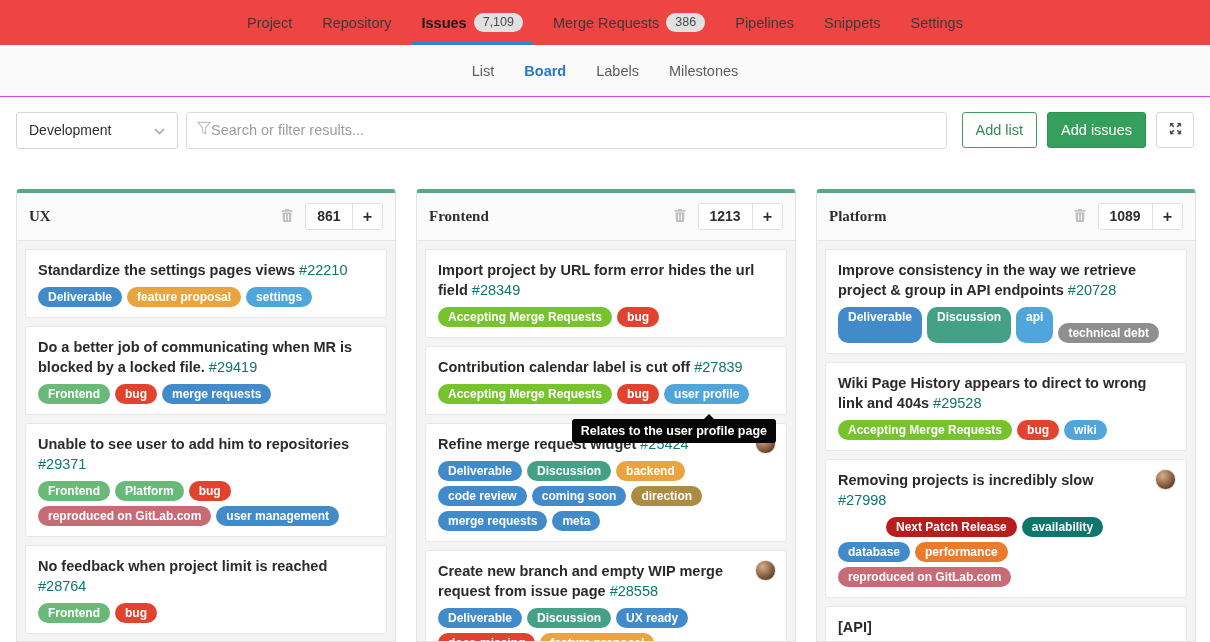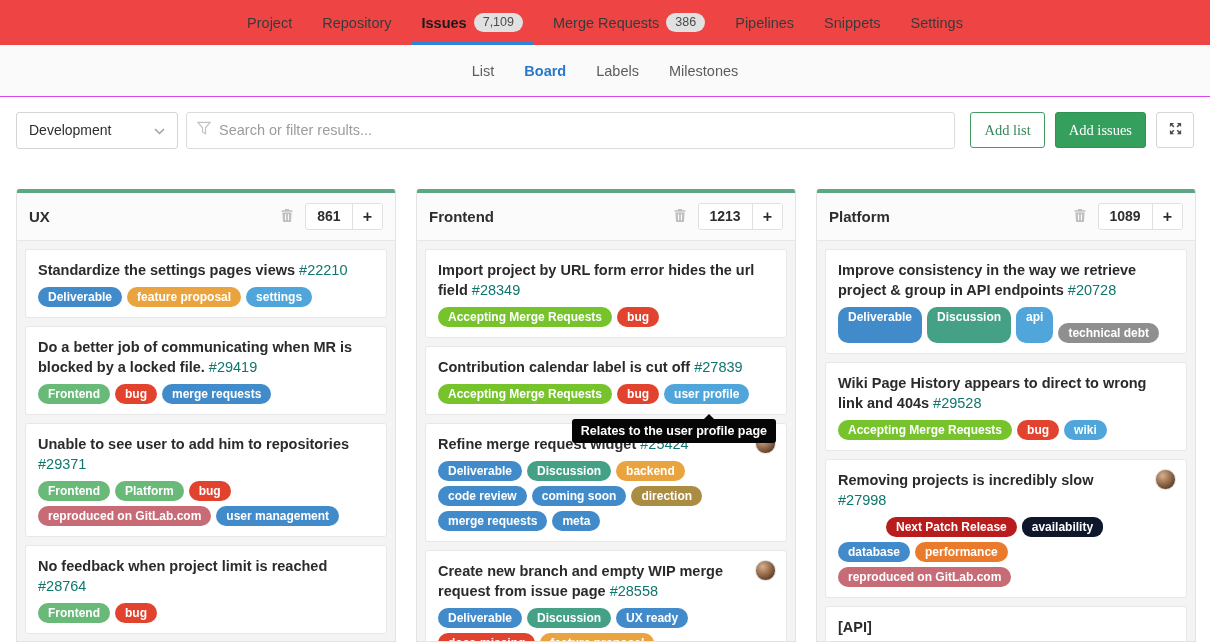--- a/index.html
+++ b/index.html
@@ -25,41 +25,41 @@
 
   
   .filterbar { display: flex; align-items: center; padding: 15px 16px 0 16px; height: 51px; }
   .dropdown { width: 162px; height: 37px; border: 1px solid #d4d4d4; border-radius: 3px;
     background: #fff; display: flex; align-items: center; justify-content: space-between;
     padding: 0 12px; font-size: 14px; cursor: pointer; flex: none; }
   .dropdown svg { flex: none; }
   .searchbox { flex: 1; height: 37px; border: 1px solid #dcdcdc; border-radius: 3px;
     background: #fff; display: flex; align-items: center; padding: 0 10px; margin-left: 8px; }
   .searchbox input { border: none; outline: none; flex: 1; font-size: 14.5px;
-    font-family: "Liberation Sans", sans-serif; color: #444; margin-left: 8px; background: transparent; }
+    font-family: "Liberation Sans", sans-serif; color: #444; background: transparent; }
   .searchbox input::placeholder { color: #9c9c9c; }
   .btn { height: 36px; border-radius: 3px; font-size: 14.5px; padding: 0 13px;
-    cursor: pointer; font-family: Liberation Serif, serif; }
+    cursor: pointer; font-family: Liberation Sans, sans-serif; }
   .btn-outline { margin-left: 15px; background: #fff; border: 1px solid var(--green-outline, #459B66);
     color: var(--green-text, #35875A); }
   .btn-solid { margin-left: 10px; background: var(--green-button, #35A05E);
     border: 1px solid var(--green-button-border, #2E9254); color: #fff; font-weight: 400; }
   .btn-icon { margin-left: 10px; width: 38px; background: #fff; border: 1px solid #d6d6d6;
     display: flex; align-items: center; justify-content: center; }
 
   
   .board { display: flex; gap: 20px; padding: 0 16px; margin-top: 41px; height: 453px;
     align-items: stretch; overflow: hidden; }
   .column { width: 380px; flex: none; display: flex; flex-direction: column;
     border: 1px solid #e3e3e3; border-top: none; border-radius: 3px 3px 0 0;
     background: #f4f4f4; overflow: hidden; position: relative; }
   .col-accent { height: 4px; background: var(--accent, #5EA785); flex: none; }
   .col-header { background: #fbfbfb; border-bottom: 1px solid #e7e7e7; padding: 10px 12px;
     display: flex; align-items: center; flex: none; }
-  .col-title { font-size: 15px; font-weight: 700; color: #2e2e2e; flex: 1; }
+  .col-title { font-size: 15px; font-weight: 700; color: #2e2e2e; flex: 1; font-family: Liberation Serif, serif; }
   .trash-btn { background: none; border: none; cursor: pointer; padding: 2px; margin-right: 9px;
     display: flex; align-items: center; }
   .counter { display: flex; align-items: stretch; background: #fff; border: 1px solid #e0e0e0;
     border-radius: 3px; overflow: hidden; height: 27px; }
   .count { padding: 4px 11px; font-size: 14px; font-weight: 700; color: #2e2e2e; }
   .plusbtn { border: none; border-left: 1px solid #e0e0e0; background: #fff; cursor: pointer;
     font-size: 16px; font-weight: 700; color: #2e2e2e; padding: 0 10px; line-height: 1; }
   .cards { padding: 8px; display: flex; flex-direction: column; gap: 8px; overflow: hidden; }
   .card { background: #fff; border: 1px solid #e8e8e8; border-radius: 3px; padding: 10px 12px;
     position: relative; cursor: pointer; flex: none; }
@@ -289,21 +289,21 @@
             <span class="label-pill" style="background: rgb(118, 195, 43);">Accepting Merge Requests</span>
             <span class="label-pill" style="background: rgb(226, 67, 46);">bug</span>
             <span class="label-pill" style="background: rgb(80, 166, 218);">wiki</span>
           </div>
         </div>
         <div class="card has-avatar">
           <div class="card-title"><span>Removing projects is incredibly slow </span><span class="issue-num">#27998</span></div>
           <span class="avatar"></span>
           <div class="labels">
             <span class="label-pill" style="background: #b91c1c; margin-left: 48px;">Next Patch Release</span>
-            <span class="label-pill" style="background: #0f172a; border-radius: 9px;">availability</span>
+            <span class="label-pill" style="background: #0f766e;">availability</span>
             <span class="label-pill" style="background: rgb(66, 139, 202);">database</span>
             <span class="label-pill" style="background: rgb(235, 123, 44);">performance</span>
             <span class="label-pill" style="background: rgb(199, 107, 118);">reproduced on GitLab.com</span>
           </div>
         </div>
         <div class="card">
           <div class="card-title"><span>[API] /api/v3/projects/{projectId}/repository/commits/ problem encoding non-ascii characters </span><span class="issue-num">#28738</span></div>
         </div>
       </div>
     </section>

